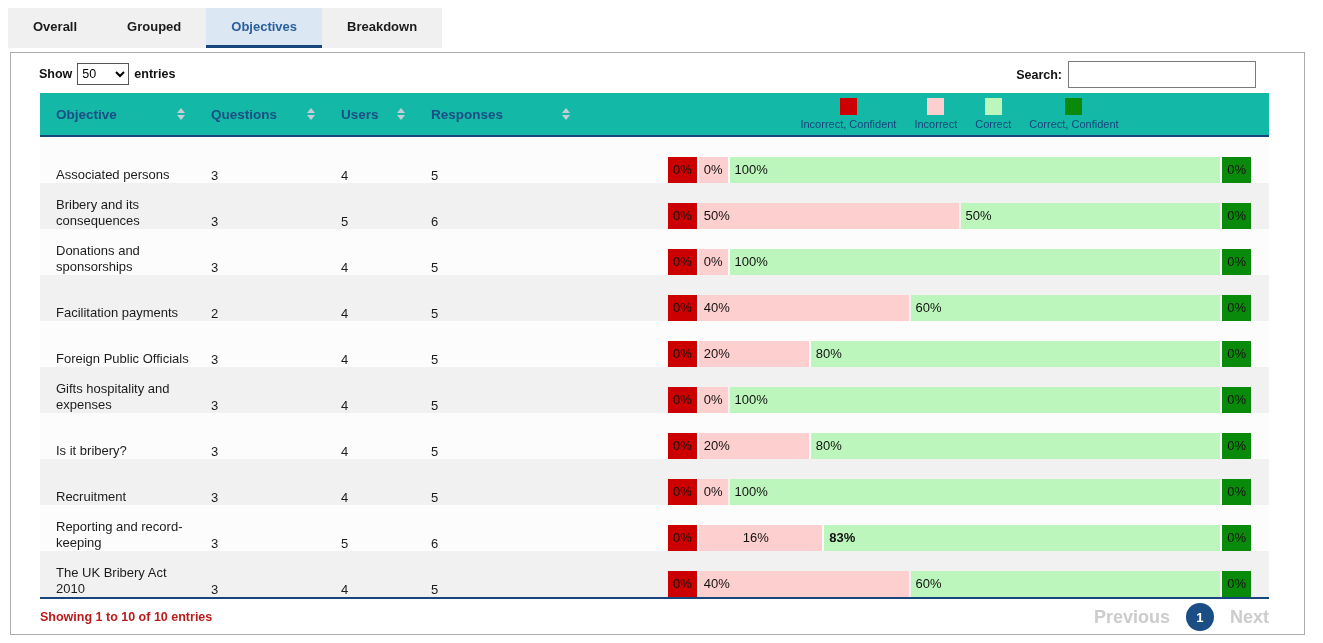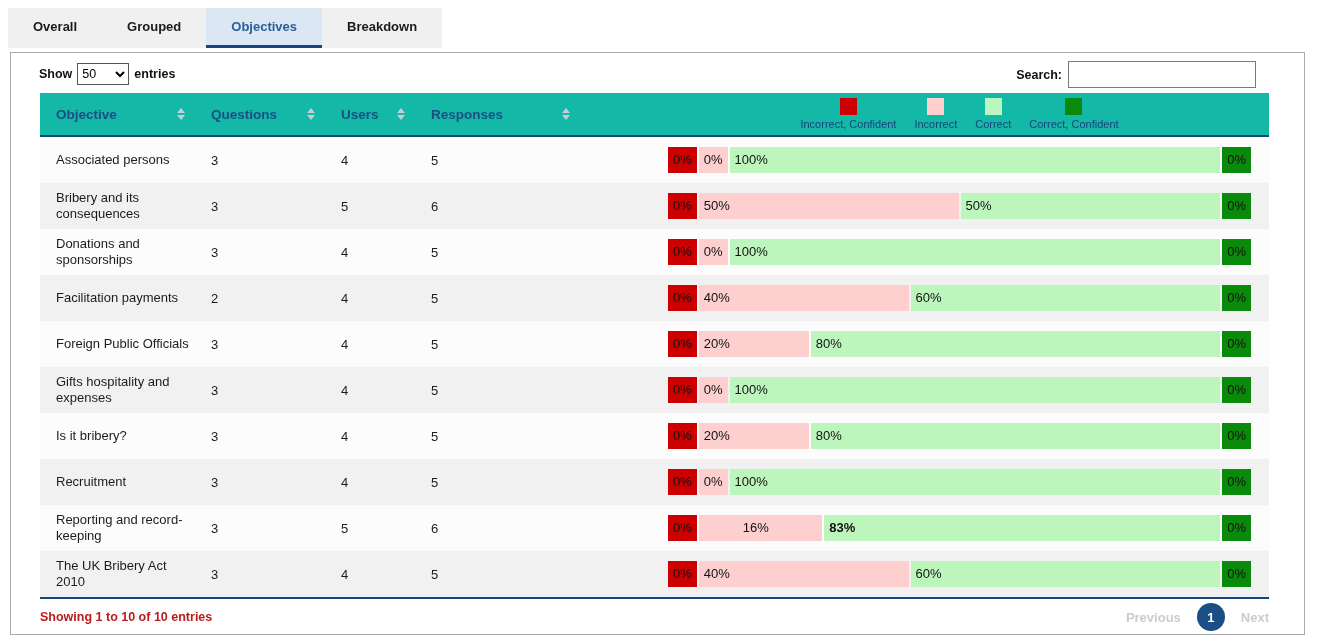--- a/index.html
+++ b/index.html
@@ -42,36 +42,36 @@
   .arr-up { width: 0; height: 0; border-left: 4px solid transparent;
     border-right: 4px solid transparent; border-bottom: 5px solid #c6ccd8; }
   .arr-down { width: 0; height: 0; border-left: 4px solid transparent;
     border-right: 4px solid transparent; border-top: 5px solid #c6ccd8; }
 
   .legend { display: flex; justify-content: center; align-items: flex-end; gap: 18px; }
   .legend-item { display: flex; flex-direction: column; align-items: center; gap: 3px; }
   .swatch { width: 17px; height: 17px; }
   .legend-label { font-size: 11px; color: #17457c; white-space: nowrap; }
 
-  .trow { display: flex; align-items: center; height: 46px; background: #fcfcfc;
+  .trow { display: flex; align-items: flex-end; height: 46px; background: #fcfcfc;
     font-size: 13px; color: #1c1c1c; }
   .trow:nth-child(even) { background: #f1f1f1; }
   .td { padding-left: 16px; }
   .td.c1 { padding-right: 4px; line-height: 1.25; }
   .barwrap { flex: 1; padding-left: 88px; padding-right: 18px; }
   .bar { display: flex; gap: 2px; height: 26px; }
   .seg { line-height: 26px; padding: 0 5px; font-size: 13px; color: #111;
     white-space: nowrap; overflow: hidden; }
 
   
   .tfoot { margin: 0 35px 0 29px; border-top: 2px solid #17457c;
     display: flex; align-items: center; justify-content: space-between; height: 38px; }
   .foot-info { font-size: 12.5px; font-weight: bold; color: #b91c1c; }
   .pager { display: flex; align-items: center; gap: 16px; }
-  .page-link { font-size: 13px; font-weight: bold; color: #cccccc; cursor: default; }
+  .page-link { font-size: 18px; font-weight: bold; color: #cccccc; cursor: default; }
   .page-circle { width: 28px; height: 28px; border-radius: 50%; background: #1a4e84;
     color: #ffffff; font-size: 13px; font-weight: bold; display: flex;
     align-items: center; justify-content: center; cursor: pointer; }
 </style>
 </head>
 <body>
 
 <div class="tabbar">
   <div class="tab">Overall</div>
   <div class="tab">Grouped</div>

